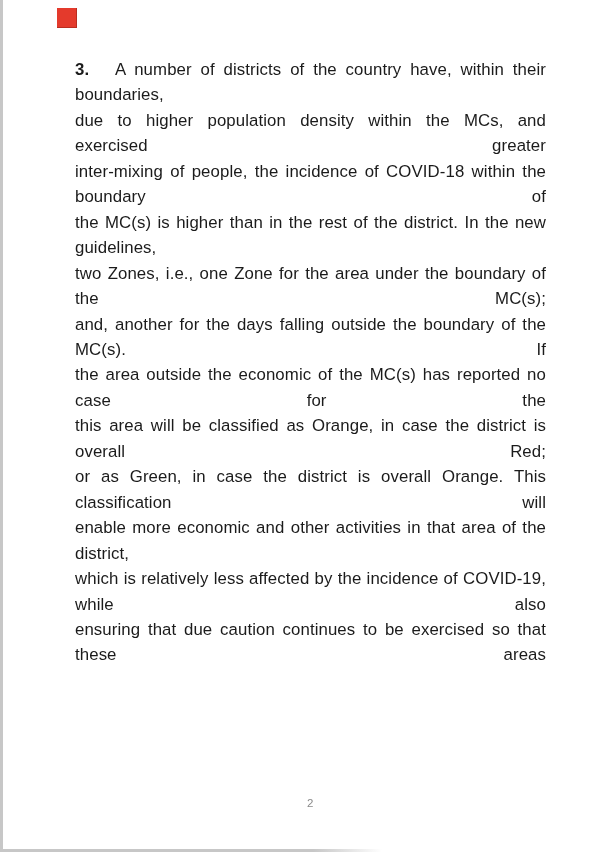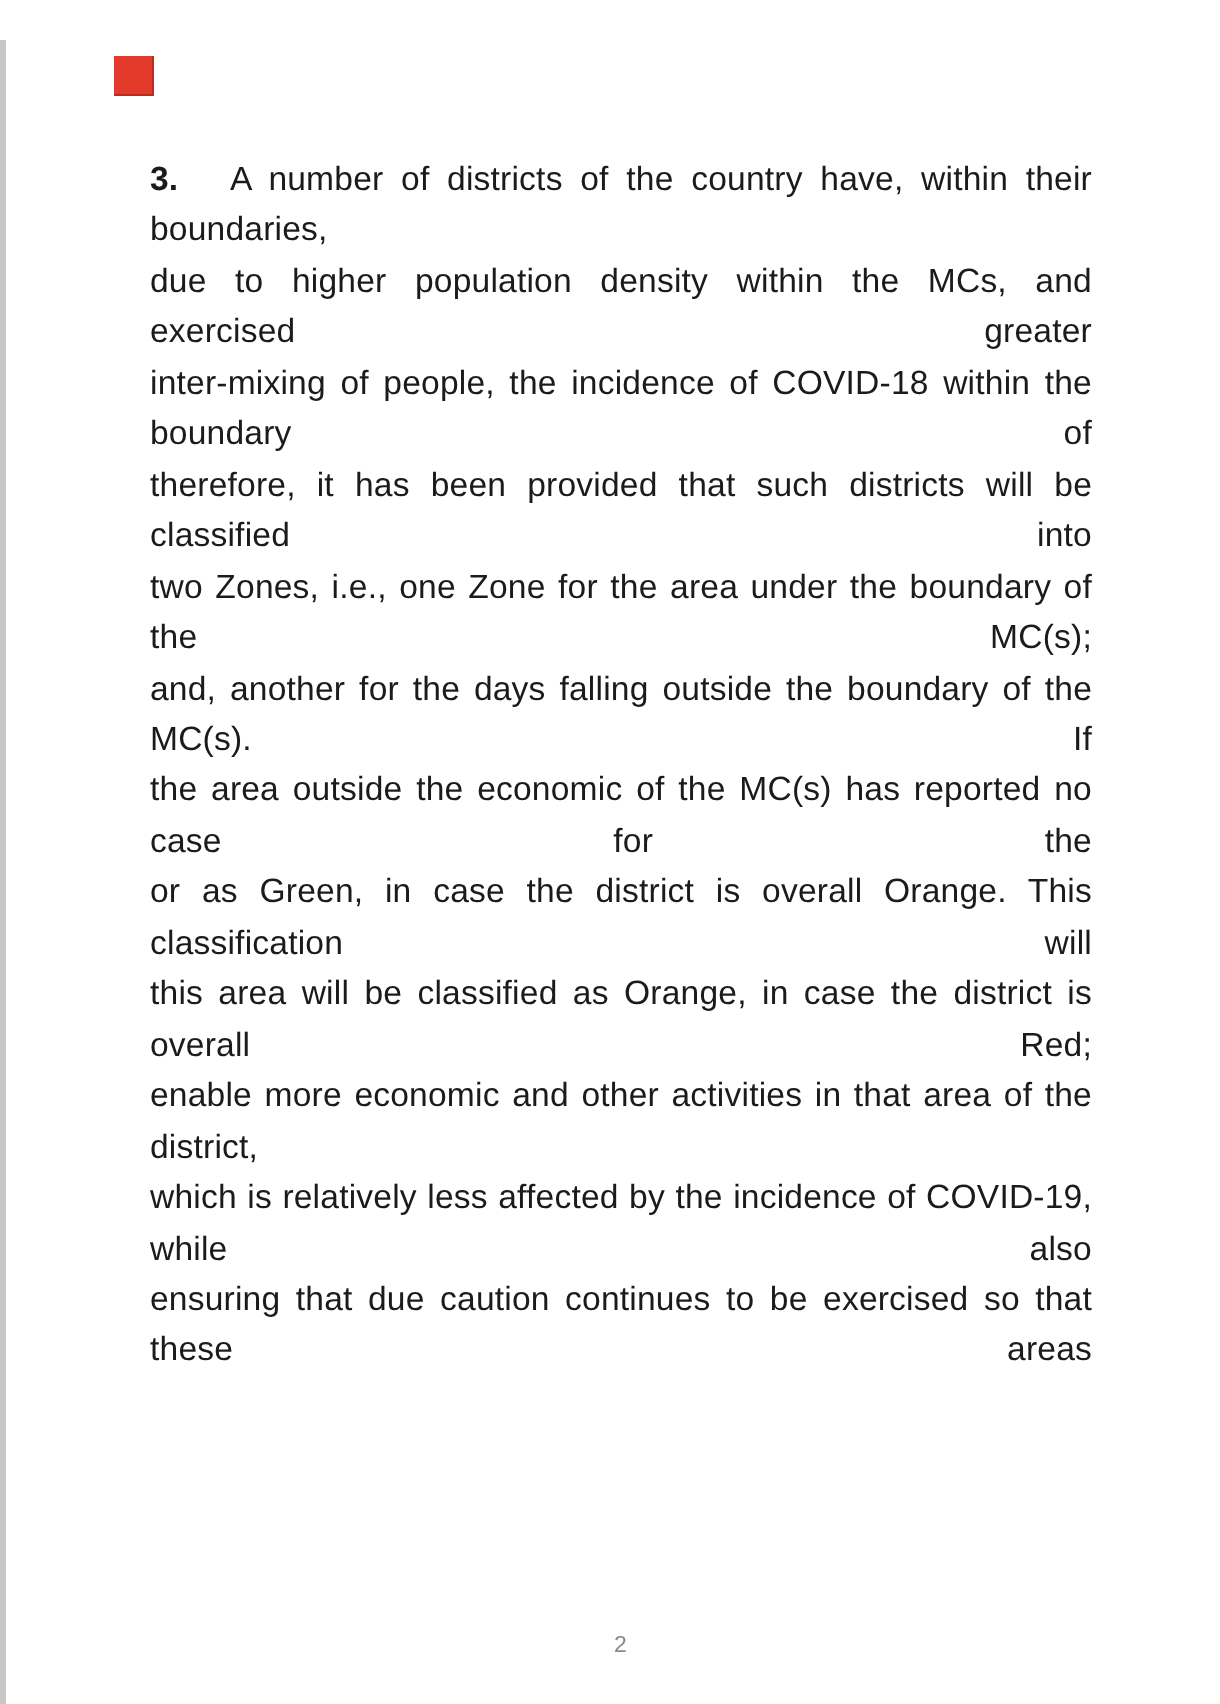--- a/index.html
+++ b/index.html
@@ -6,21 +6,20 @@
   body {
     width: 610px; height: 852px;
     background: #ffffff;
     overflow: hidden;
     position: relative;
     font-family: "Liberation Sans", "DejaVu Sans", sans-serif;
   }
   .page {
     position: absolute; inset: 0;
     background: #ffffff;
-    margin-top: 20px;
   }
   .edge-left {
     position: absolute; left: 0; top: 0;
     width: 3px; height: 852px;
     background: #c7c7c7;
   }
   .edge-bottom {
     position: absolute; left: 0; top: 849px;
     width: 382px; height: 3px;
     background: linear-gradient(to right, #c7c7c7 0%, #c7c7c7 82%, rgba(199,199,199,0) 100%);
@@ -63,26 +62,26 @@
 </head>
 <body>
 
 <div class="page">
   <div class="red-marker"></div>
   <div class="doc-text" id="doc-text">
       <div class="para">
         <div class="line"><span class="para-num">3.</span><span>A number of districts of the country have, within their boundaries,</span></div>
         <div class="line">due to higher population density within the MCs, and exercised greater</div>
         <div class="line">inter-mixing of people, the incidence of COVID-18 within the boundary of</div>
-        <div class="line">therefore, it has been provided that such districts will be classified into</div>
+        <div class="line">the MC(s) is higher than in the rest of the district.  In the new guidelines,</div>
         <div class="line">two Zones, i.e., one Zone for the area under the boundary of the MC(s);</div>
         <div class="line">and, another for the days falling outside the boundary of the MC(s).  If</div>
         <div class="line">the area outside the economic of the MC(s) has reported no case for the</div>
+        <div class="line">this area will be classified as Orange, in case the district is overall Red;</div>
         <div class="line">or as Green, in case the district is overall Orange.  This classification will</div>
-        <div class="line">this area will be classified as Orange, in case the district is overall Red;</div>
         <div class="line">enable more economic and other activities in that area of the district,</div>
         <div class="line">which is relatively less affected by the incidence of COVID-19, while also</div>
         <div class="line">ensuring that due caution continues to be exercised so that these areas</div>
       </div>
     </div>
   <div class="page-number">2</div>
   <div class="edge-left"></div>
   <div class="edge-bottom"></div>
 </div>
 

